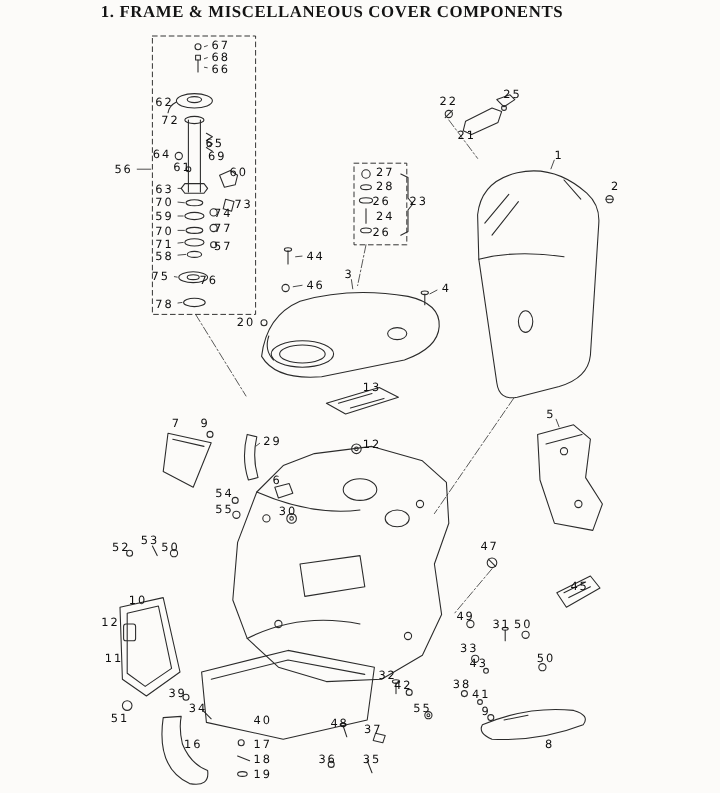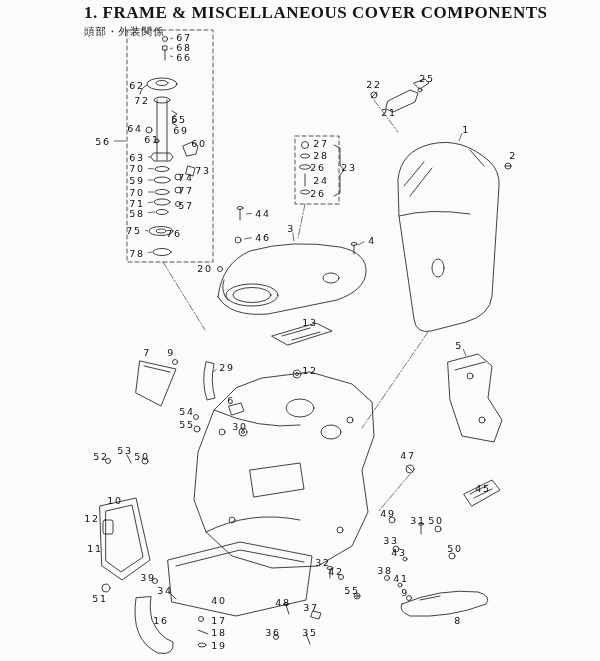--- a/index.html
+++ b/index.html
@@ -12,21 +12,21 @@
     overflow: hidden;
     font-family: "Liberation Serif", serif;
   }
   .header {
     position: absolute;
     left: 84px;
     top: 3px;
     z-index: 2;
   }
   .title {
-    font-size: 17px;
+    font-size: 14px;
     font-weight: 600;
     letter-spacing: 0.5px;
     color: #141414;
     margin: 0;
   }
   .subtitle {
     font-size: 10.5px;
     color: #1a1a1a;
     margin-top: 2px;
     letter-spacing: 1px;
@@ -54,21 +54,20 @@
     fill: #101010;
     text-anchor: middle;
   }
 </style>
 </head>
 <body>
 
 <div class="page">
   <div class="header">
     <div class="title">1. FRAME &amp; MISCELLANEOUS COVER COMPONENTS</div>
-    <div class="subtitle">頭部・外装関係</div>
   </div>
 
   <svg class="diagram" viewBox="0 0 600 661">
     <g class="art">
 
       <g>
         <rect class="dash" x="127" y="30" width="86" height="232"></rect>
         <circle cx="165" cy="39" r="2.5"></circle>
         <rect x="163" y="46" width="4" height="4"></rect>
         <line x1="165" y1="50" x2="165" y2="60"></line>

